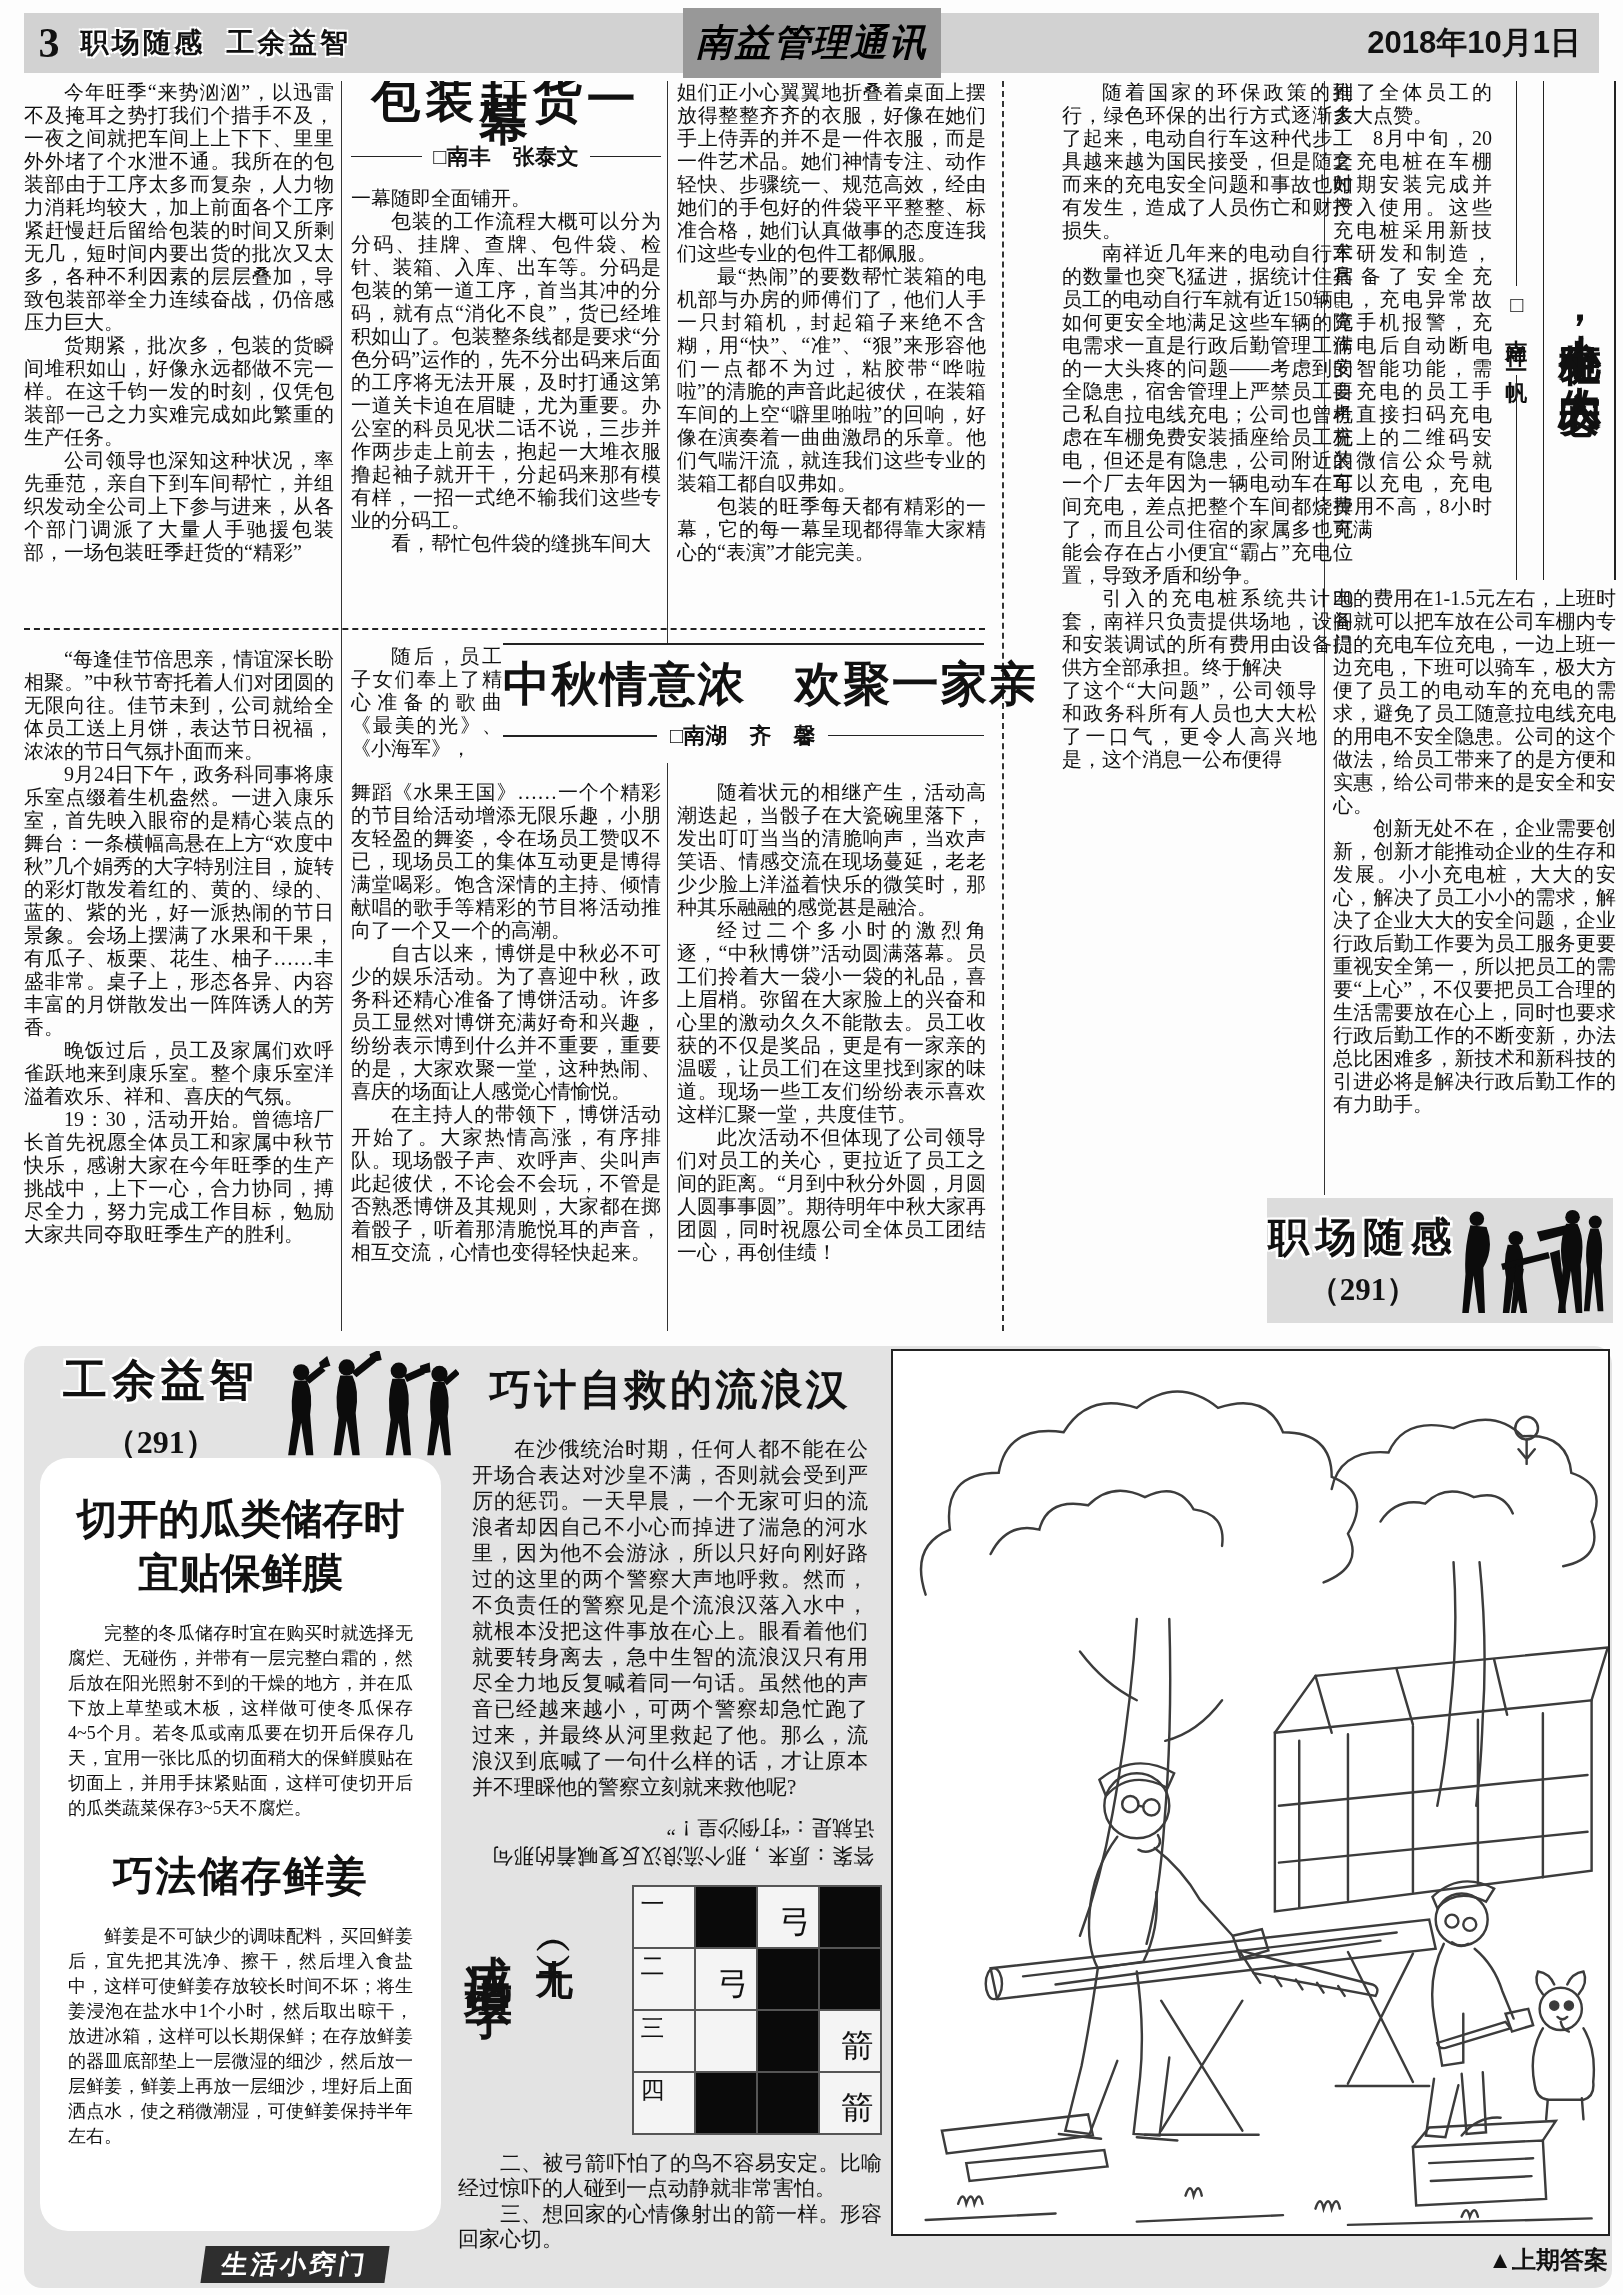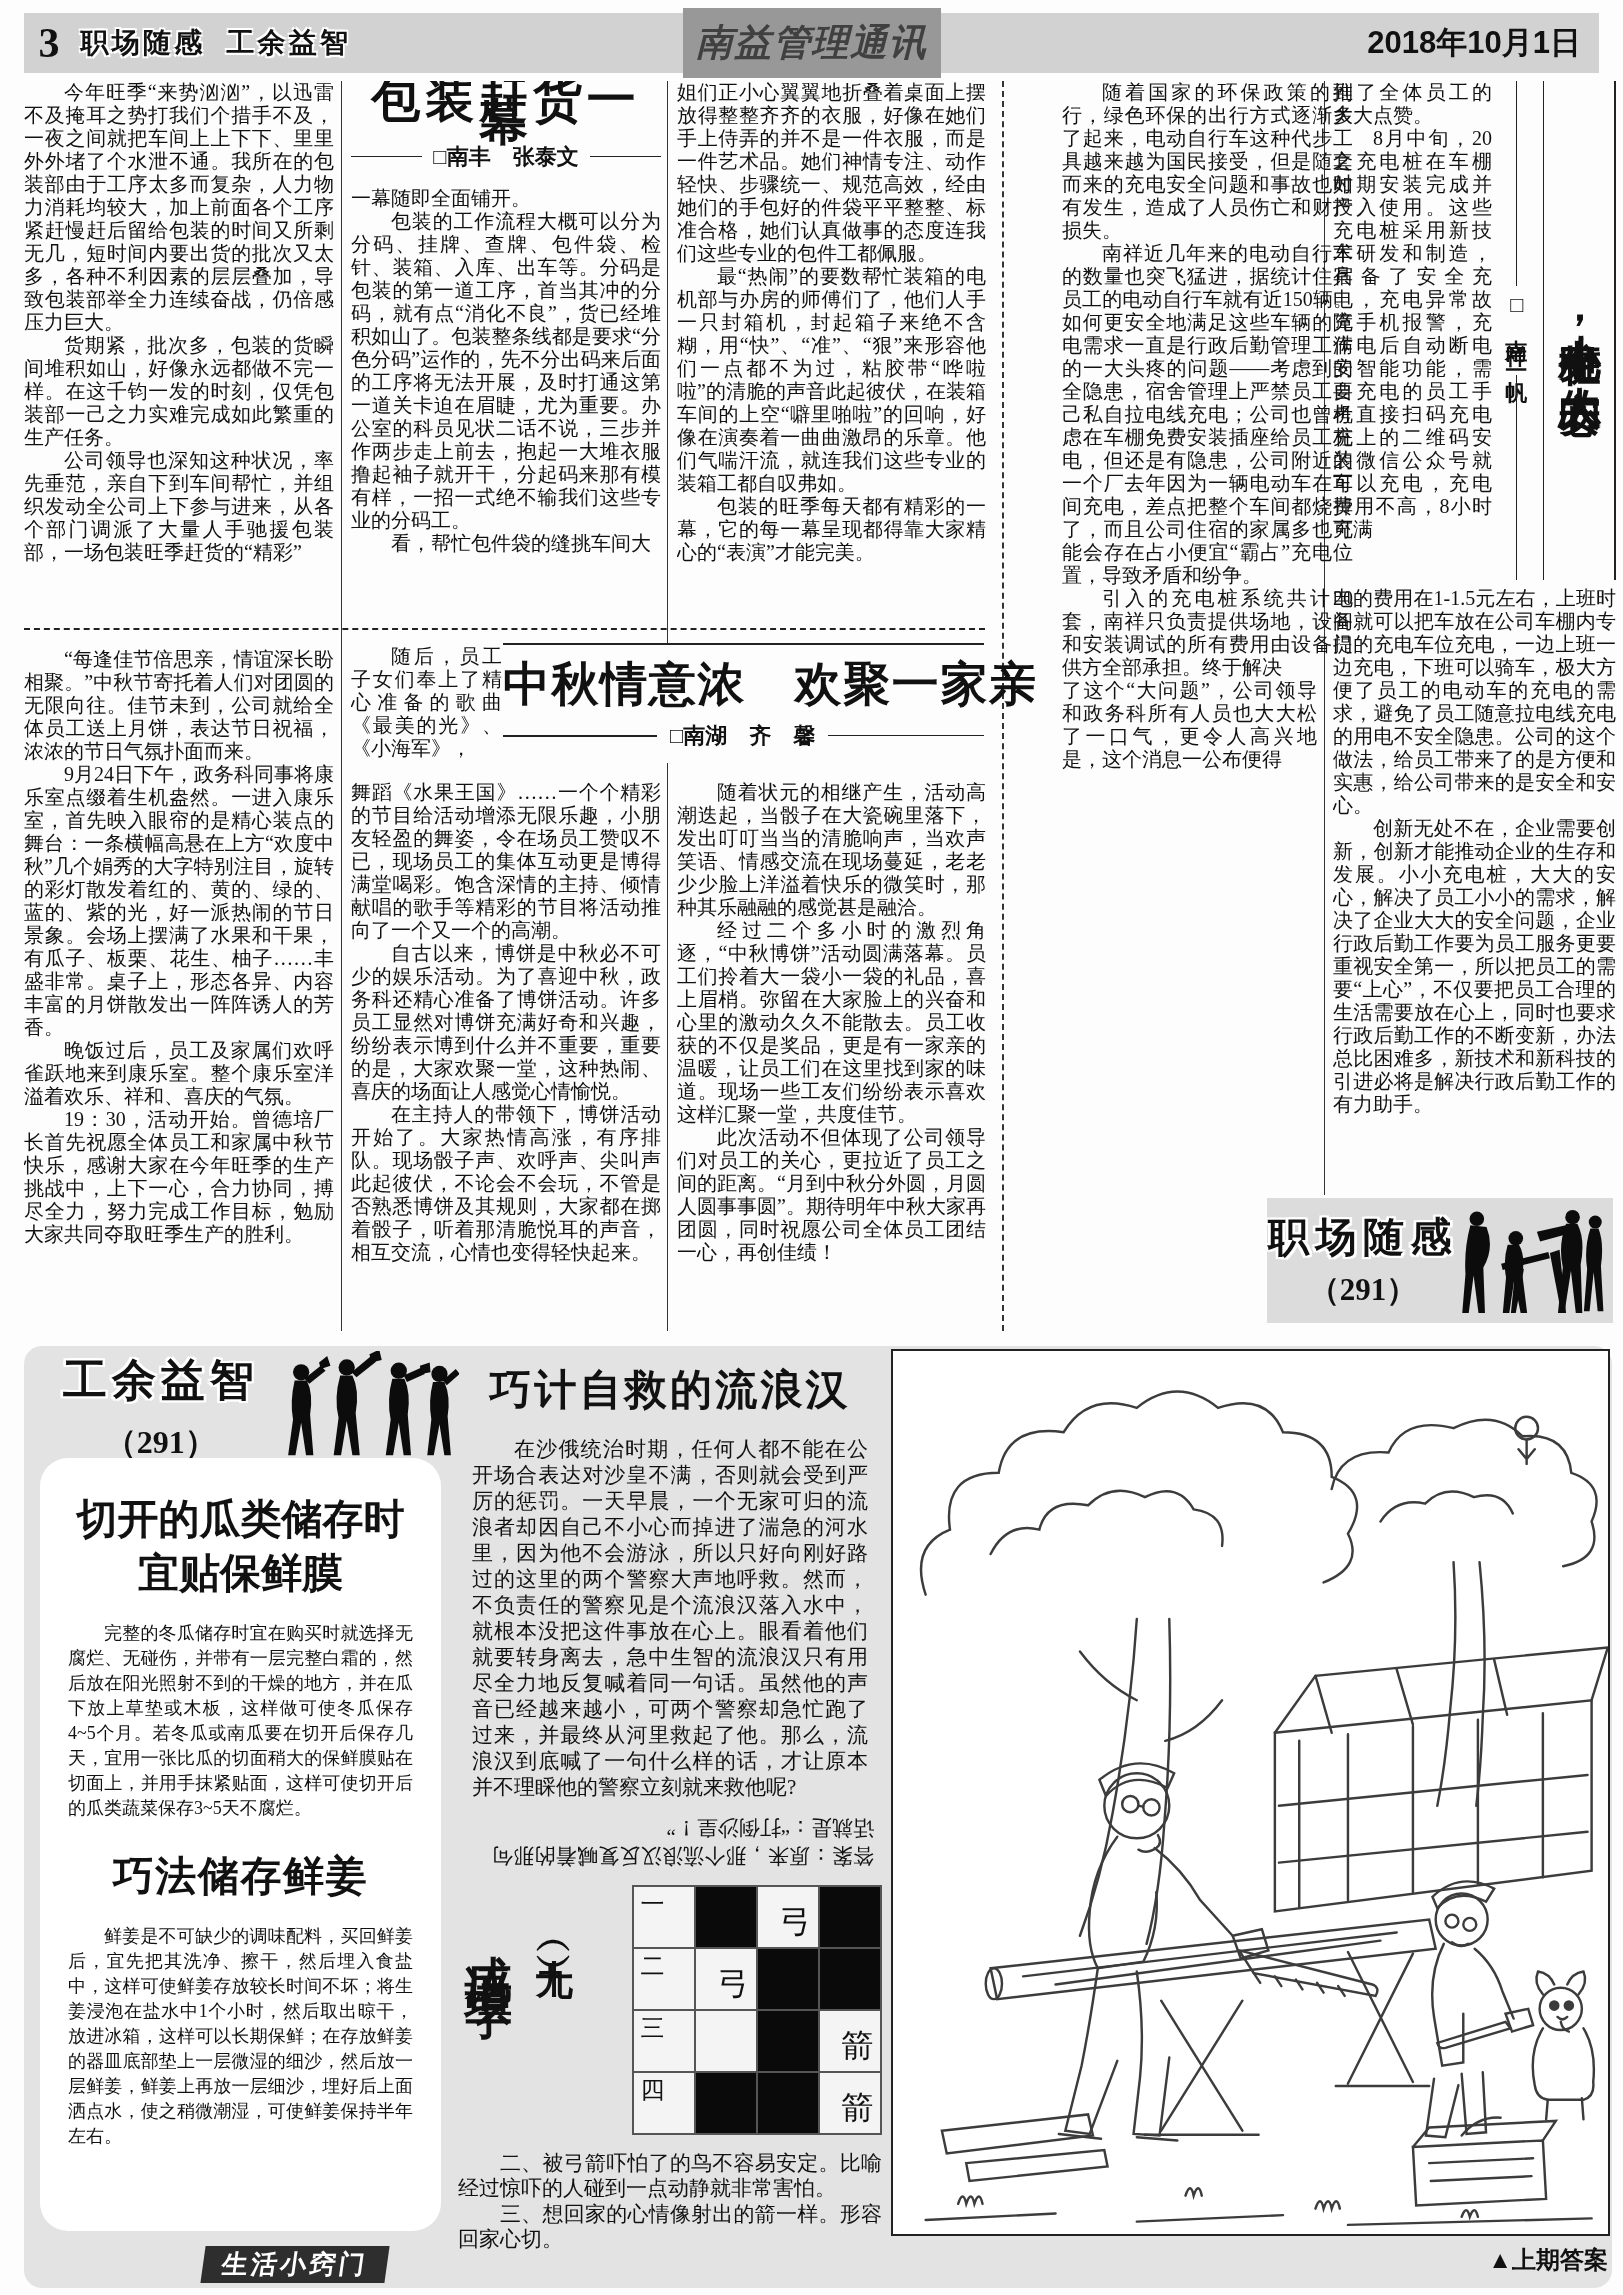--- a/index.html
+++ b/index.html
@@ -6,21 +6,21 @@
   #page{position:relative;width:1624px;height:2295px;background:#fdfdfd;margin:0 auto;
         font-family:"Liberation Serif",serif;color:#111;overflow:hidden;}
   
   .hdr{position:absolute;left:24px;top:13px;width:1575px;height:60px;background:#d2d2d2;}
   .hdr-left{position:absolute;left:14.6px;top:0;height:60px;display:flex;align-items:center;gap:21px;}
   .pageno{font-size:42px;font-weight:bold;font-family:"Liberation Serif",serif;}
   .hsec{font-size:28px;font-weight:bold;font-family:"Liberation Sans",sans-serif;letter-spacing:3.2px;
         text-shadow:1.6px 1.6px 0 #fff,-1.6px -1.6px 0 #fff,1.6px -1.6px 0 #fff,-1.6px 1.6px 0 #fff;}
   .masthead{position:absolute;left:50%;top:-4.9px;transform:translateX(-50%);width:258px;height:70px;
         background:#989898;display:flex;align-items:center;justify-content:center;}
-  .masthead span{color:#404040;font-size:37px;font-weight:bold;font-style:italic;letter-spacing:1.6px;
+  .masthead span{color:#000000;font-size:37px;font-weight:bold;font-style:italic;letter-spacing:1.6px;
         font-family:"DejaVu Serif",serif;}
   .hdate{position:absolute;right:18px;top:0;height:60px;display:flex;align-items:center;
         font-size:31px;font-weight:bold;font-family:"Liberation Sans",sans-serif;}
   
   .col{position:absolute;top:81px;overflow:hidden;}
   #c1{left:24px;width:310px;height:1257px;}
   #c2{left:351px;width:310px;height:1257px;}
   #c3{left:677px;width:309px;height:1257px;}
   #c4{left:1062px;width:291px;height:1257px;}
   #c5{left:1333px;width:283px;height:1116px;}

